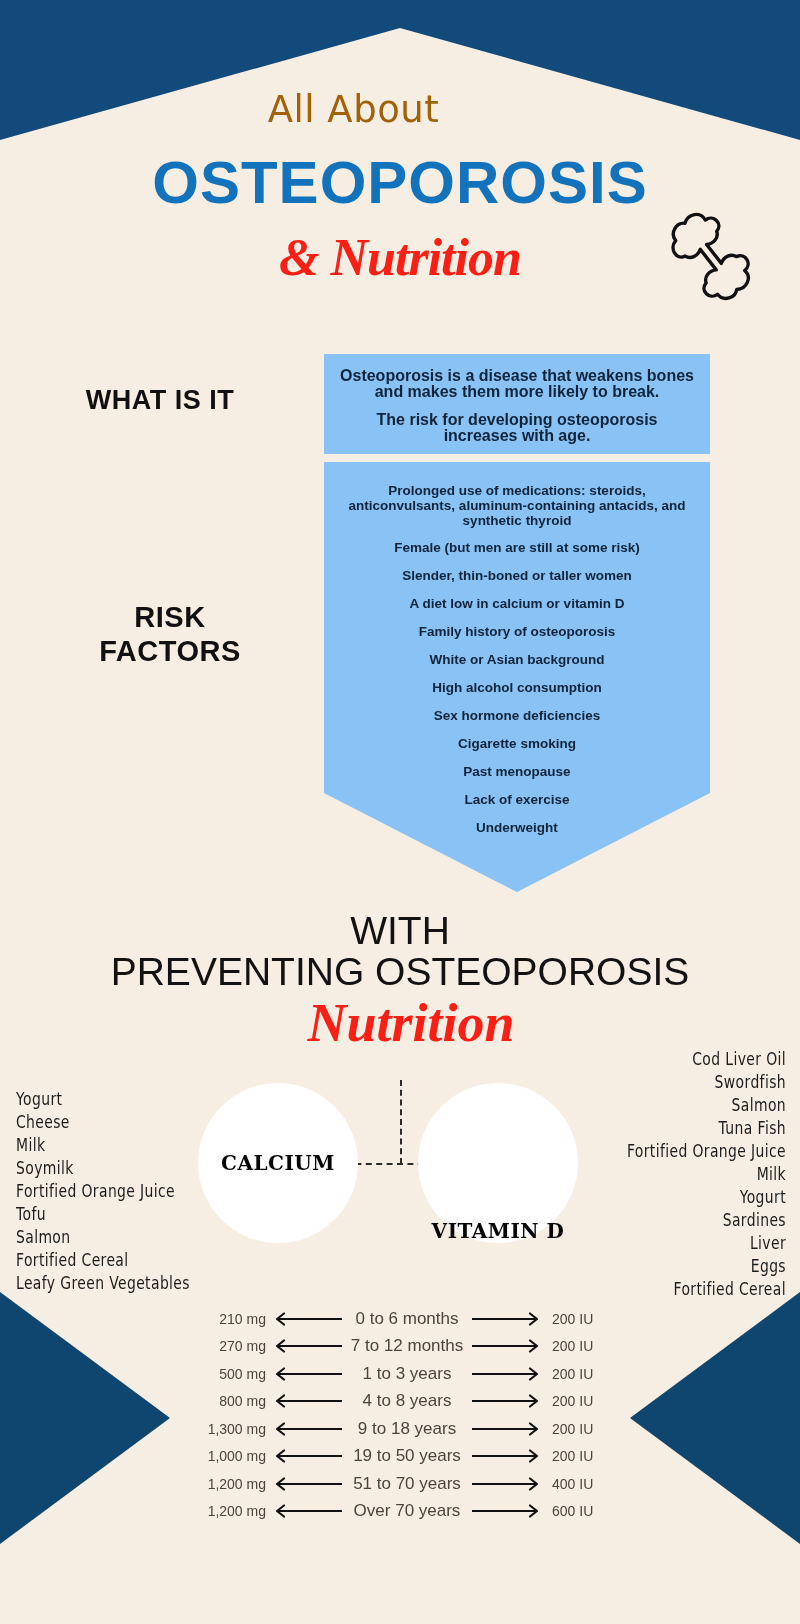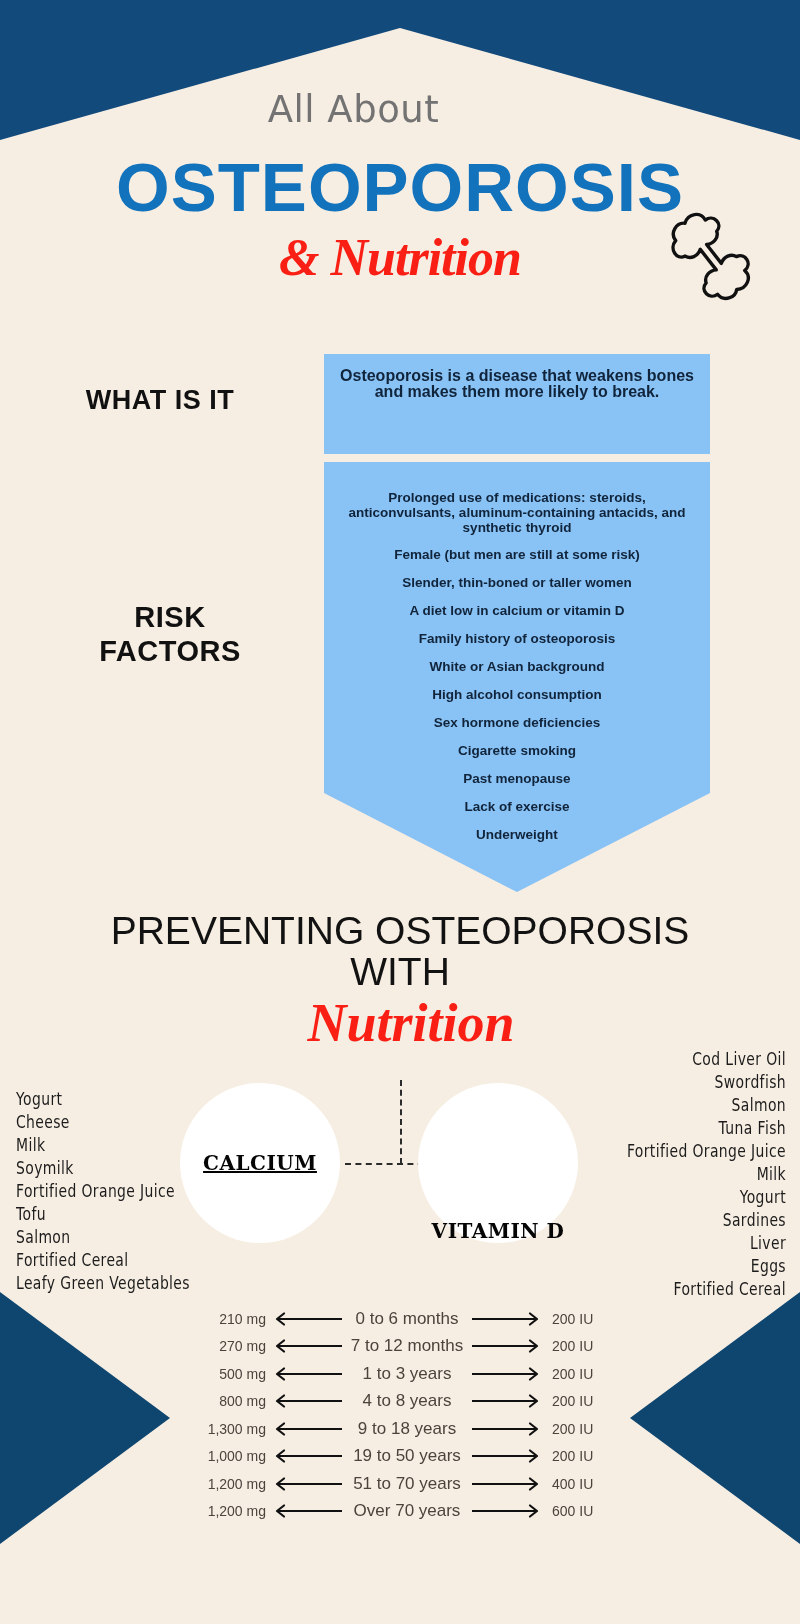--- a/index.html
+++ b/index.html
@@ -29,26 +29,26 @@
     position:absolute;right:0;top:1292px;width:170px;height:252px;
     background:#0e4670;
     clip-path:polygon(170px 0,0 126px,170px 252px);
   }
 
   
   .hdr{position:absolute;left:0;top:0;width:800px;text-align:center;}
   .hdr-all-about{
     position:absolute;left:0;top:88px;width:707px;
     font-family:"DejaVu Sans", sans-serif;
-    font-size:37px;font-weight:400;letter-spacing:.5px;color:#737373;
+    font-size:37px;font-weight:400;letter-spacing:.5px;color:#a16207;
   }
   .hdr-main{
     position:absolute;left:0;top:148px;width:800px;
     font-family:"Liberation Sans", sans-serif;
-    font-size:69px;font-weight:bold;letter-spacing:1px;color:#1273bc;
+    font-size:60px;font-weight:bold;letter-spacing:1px;color:#1273bc;
   }
   .hdr-sub{
     position:absolute;left:0;top:228px;width:800px;
     font-family:"Liberation Serif", serif;
     font-style:italic;font-weight:bold;
     font-size:52px;color:#fa1f14;letter-spacing:-1px;
   }
 
   
   .bone{position:absolute;left:648px;top:196px;width:120px;height:120px;}
@@ -70,21 +70,21 @@
   }
   .box-what{
     left:324px;top:354px;width:386px;height:100px;
     padding:14px 14px 0 14px;box-sizing:border-box;
   }
   .box-what p{margin:0 0 12px 0;font-size:16px;line-height:16px;font-weight:600;}
 
   .box-risk{
     left:324px;top:462px;width:386px;height:430px;
     clip-path:polygon(0 0,386px 0,386px 331px,193px 430px,0 331px);
-    padding-top:28px;box-sizing:border-box;
+    padding-top:21px;box-sizing:border-box;
   }
   .box-risk .ritem{
     font-size:13.5px;line-height:16px;font-weight:600;
     padding:0 14px;margin-bottom:12px;
   }
   .box-risk .ritem.multi{line-height:15px;}
 
   
   .prev-h1{
     position:absolute;left:0;top:910px;width:800px;text-align:center;
@@ -99,21 +99,21 @@
 
   
   .circle{
     position:absolute;width:160px;height:160px;border-radius:50%;
     background:#fff;display:flex;align-items:center;justify-content:center;
   }
   .circle span{
     font-family:"DejaVu Serif", serif;font-weight:bold;
     font-size:20px;color:#050505;letter-spacing:.5px;white-space:nowrap;
   }
-  .circle-ca{left:180px;top:1083px;text-decoration:underline;}
+  .circle-ca{left:198px;top:1083px;}
   .circle-vd{left:418px;top:1083px;align-items:flex-end;}
 
   .dash-v{
     position:absolute;left:400px;top:1080px;width:0;height:84px;
     border-left:2px dashed #2b2b2b;
   }
   .dash-h{
     position:absolute;left:345px;top:1163px;width:110px;height:0;
     border-top:2px dashed #2b2b2b;
   }
@@ -173,20 +173,21 @@
       <path d="M44 28 C44 18, 56 14, 62 20 C70 14, 82 20, 80 30 C90 30, 92 44, 82 46
                C80 52, 72 54, 66 50 L66 74 C72 70, 80 72, 82 78 C92 80, 90 94, 80 94
                C82 104, 70 110, 62 104 C56 110, 44 106, 44 96 C34 96, 32 82, 42 80
                C44 74, 52 72, 58 76 L58 50 C52 54, 44 52, 42 46 C32 44, 34 30, 44 28 Z" fill="#f7eee3" stroke="#111" stroke-width="3.4" stroke-linejoin="round"></path>
     </g>
   </svg>
 
   <div class="sec-label lbl-what">WHAT IS IT</div>
   <div class="box-blue box-what">
     <p>Osteoporosis is a disease that weakens bones and makes them more likely to break.</p>
+    <p>The risk for developing osteoporosis increases with age.</p>
   </div>
 
   <div class="sec-label lbl-risk">
     <div>RISK</div>
     <div>FACTORS</div>
   </div>
   <div class="box-blue box-risk">
     <div class="ritem multi">Prolonged use of medications: steroids, anticonvulsants, aluminum-containing antacids, and synthetic thyroid</div>
     <div class="ritem">Female (but men are still at some risk)</div>
     <div class="ritem">Slender, thin-boned or taller women</div>
@@ -195,22 +196,22 @@
     <div class="ritem">White or Asian background</div>
     <div class="ritem">High alcohol consumption</div>
     <div class="ritem">Sex hormone deficiencies</div>
     <div class="ritem">Cigarette smoking</div>
     <div class="ritem">Past menopause</div>
     <div class="ritem">Lack of exercise</div>
     <div class="ritem">Underweight</div>
   </div>
 
   <div class="prev-h1">
+    <div>WITH</div>
     <div>PREVENTING OSTEOPOROSIS</div>
-    <div>WITH</div>
   </div>
   <div class="prev-h2">Nutrition</div>
 
   <div class="dash-v"></div>
   <div class="dash-h"></div>
 
   <div class="circle circle-ca">
     <span>CALCIUM</span>
   </div>
   <div class="circle circle-vd">

